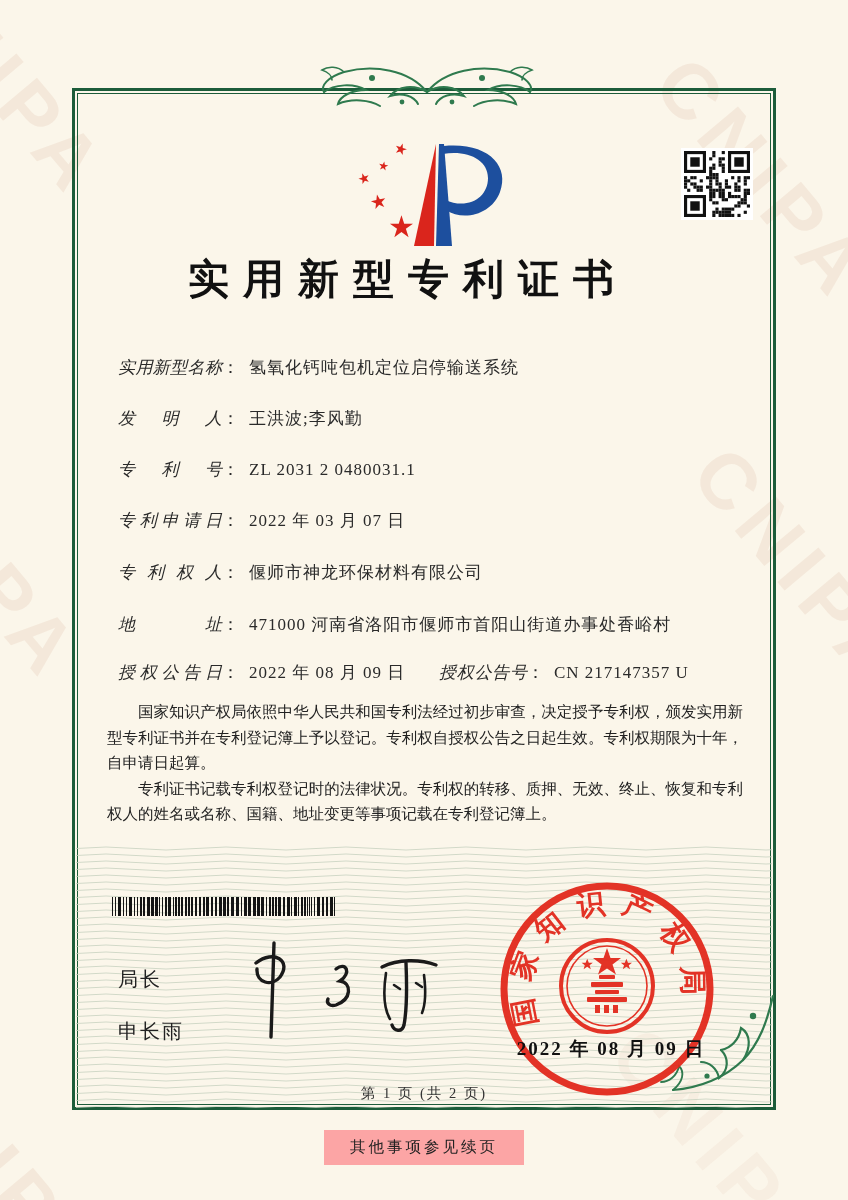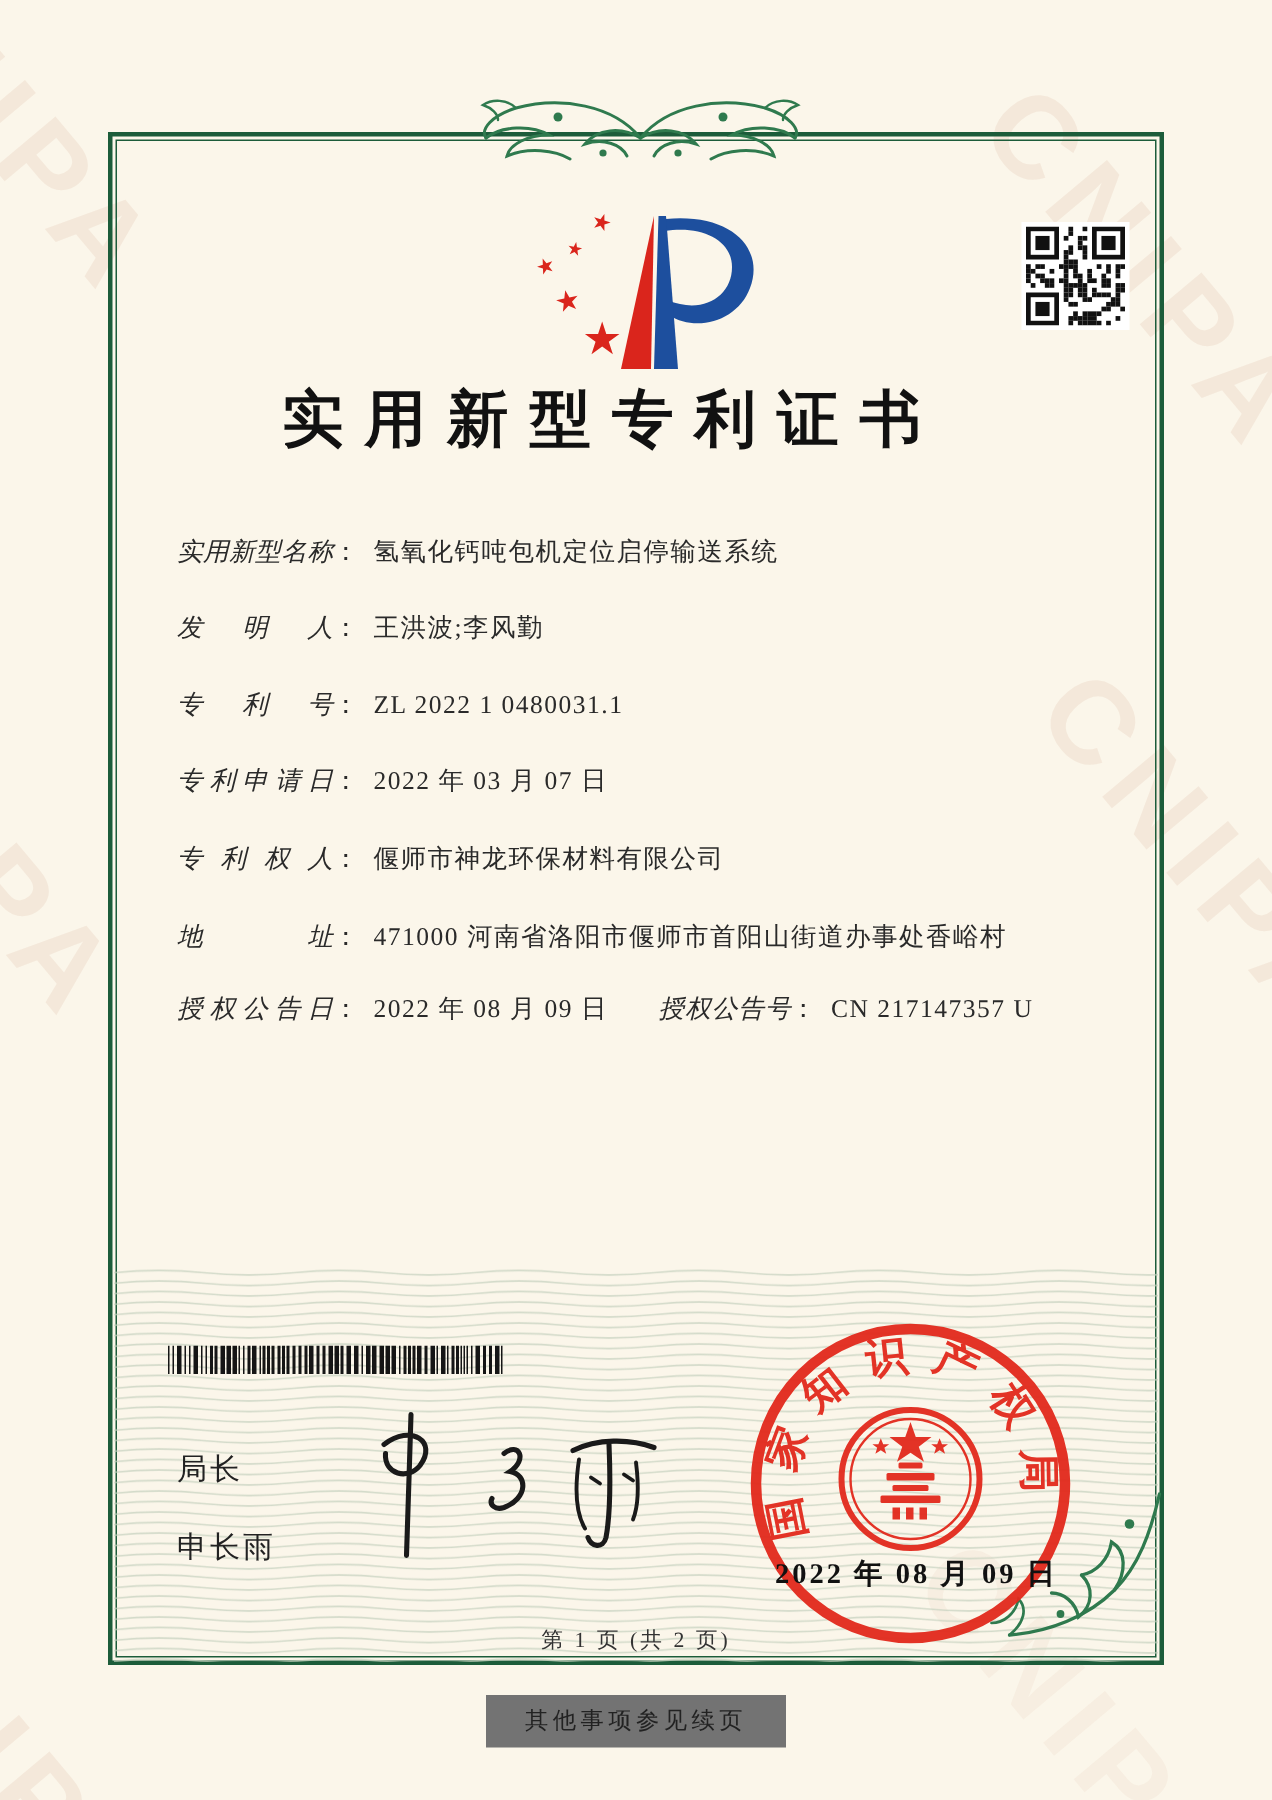--- a/index.html
+++ b/index.html
@@ -58,21 +58,21 @@
   
   .seal{position:absolute;left:492px;top:874px;width:230px;height:230px;opacity:.95;}
   .seal-date{
     position:absolute;left:516px;top:1036px;width:190px;text-align:center;
     font-size:19px;letter-spacing:2px;color:#111;font-weight:700;z-index:5;
   }
   
   .pageno{position:absolute;left:0;top:1084px;width:848px;text-align:center;font-size:14.5px;letter-spacing:2px;color:#333;}
   .note{
     position:absolute;left:50%;top:1130px;transform:translateX(-50%);
-    background:#737373;padding:7px 26px;font-size:15.5px;letter-spacing:3px;color:#222;
+    background:#fca5a5;padding:7px 26px;font-size:15.5px;letter-spacing:3px;color:#222;
   }
   
   .orn-top{position:absolute;left:314px;top:56px;width:226px;height:66px;}
   .orn-corner{position:absolute;left:655px;top:988px;width:126px;height:126px;}
 </style>
 </head>
 <body>
 
 <div class="page">
 
@@ -272,39 +272,43 @@
   <div class="title">实用新型专利证书</div>
 
   <div class="fields">
     <div class="frow" style="top:0;">
       <span class="flabel">实用新型名称</span><span class="fcolon">：</span><span class="fvalue">氢氧化钙吨包机定位启停输送系统</span>
     </div>
     <div class="frow" style="top:51px;">
       <span class="flabel">发明人</span><span class="fcolon">：</span><span class="fvalue">王洪波;李风勤</span>
     </div>
     <div class="frow" style="top:102px;">
-      <span class="flabel">专利号</span><span class="fcolon">：</span><span class="fvalue">ZL 2022 1 0480031.1</span>
+      <span class="flabel">专利号</span><span class="fcolon">：</span><span class="fvalue">ZL 2031 2 0480031.1</span>
     </div>
     <div class="frow" style="top:153px;">
       <span class="flabel">专利申请日</span><span class="fcolon">：</span><span class="fvalue">2022 年 03 月 07 日</span>
     </div>
     <div class="frow" style="top:205px;">
       <span class="flabel">专利权人</span><span class="fcolon">：</span><span class="fvalue">偃师市神龙环保材料有限公司</span>
     </div>
     <div class="frow" style="top:257px;">
       <span class="flabel">地址</span><span class="fcolon">：</span><span class="fvalue">471000 河南省洛阳市偃师市首阳山街道办事处香峪村</span>
     </div>
     <div class="frow" style="top:305px;">
       <span class="flabel">授权公告日</span><span class="fcolon">：</span><span class="fvalue">2022 年 08 月 09 日</span>
       <span class="grant2">
         <span class="flabel">授权公告号</span><span class="fcolon">：</span><span class="fvalue">CN 217147357 U</span>
       </span>
     </div>
   </div>
 
+  <div class="body-text">
+    <p>国家知识产权局依照中华人民共和国专利法经过初步审查，决定授予专利权，颁发实用新型专利证书并在专利登记簿上予以登记。专利权自授权公告之日起生效。专利权期限为十年，自申请日起算。</p>
+    <p>专利证书记载专利权登记时的法律状况。专利权的转移、质押、无效、终止、恢复和专利权人的姓名或名称、国籍、地址变更等事项记载在专利登记簿上。</p>
+  </div>
 
   <svg id="barcode" class="barcode" viewBox="0 0 228 19" preserveAspectRatio="none" xmlns="http://www.w3.org/2000/svg">
       <rect x="0" y="0" width="1" height="19" fill="#151515"></rect>
       <rect x="3" y="0" width="1" height="19" fill="#151515"></rect>
       <rect x="6" y="0" width="3" height="19" fill="#151515"></rect>
       <rect x="11" y="0" width="1" height="19" fill="#151515"></rect>
       <rect x="14" y="0" width="1" height="19" fill="#151515"></rect>
       <rect x="17" y="0" width="3" height="19" fill="#151515"></rect>
       <rect x="22" y="0" width="1" height="19" fill="#151515"></rect>
       <rect x="25" y="0" width="1" height="19" fill="#151515"></rect>

